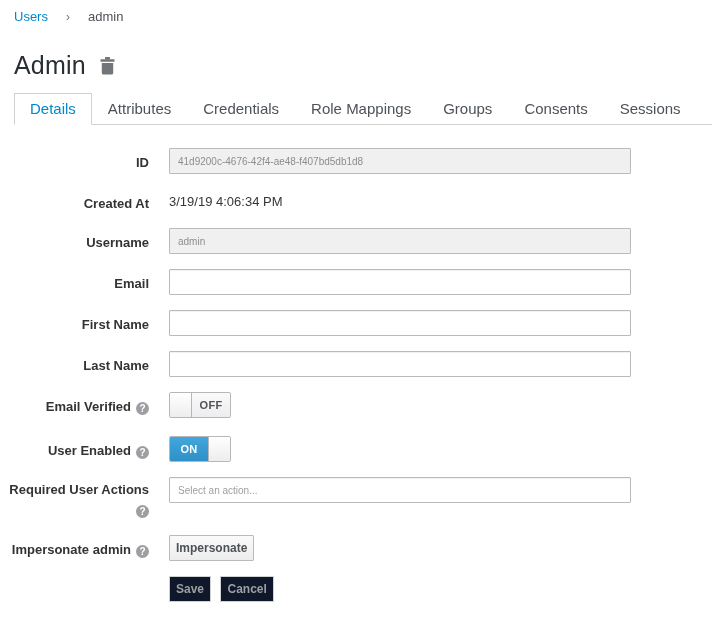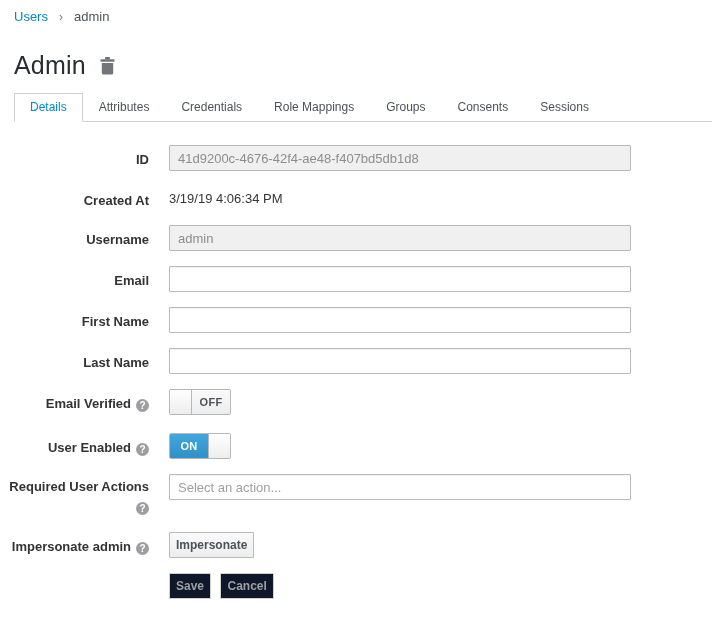--- a/index.html
+++ b/index.html
@@ -6,54 +6,54 @@
   html, body { background: #fff; }
   body {
     width: 712px; height: 620px;
     font-family: "Liberation Sans", "DejaVu Sans", sans-serif;
     color: #363636;
     overflow: hidden;
   }
   .page { padding: 9px 0 0 0; }
 
   
-  .breadcrumb { padding-left: 14px; font-size: 13px; display: flex; align-items: center; gap: 11px; }
+  .breadcrumb { padding-left: 14px; font-size: 13px; display: flex; align-items: center; gap: 18px; }
   .breadcrumb a { color: #0088ce; text-decoration: none; cursor: pointer; }
   .breadcrumb .sep { color: #72767b; font-size: 12px; }
   .breadcrumb .current { color: #4d5258; }
 
   
   .page-header { margin: 27px 0 0 14px; display: flex; align-items: center; gap: 14px; }
   .page-header h1 { font-size: 25px; font-weight: 400; color: #292e34; letter-spacing: 0.2px; }
   .trash-btn { background: none; border: none; cursor: pointer; padding: 0; line-height: 0; }
   .trash-btn svg { fill: #72767b; }
 
   
   .tabs { margin: 13px 0 0 14px; width: 698px; display: flex; border-bottom: 1px solid #d1d1d1; list-style: none; }
   .tab {
-    font-size: 12px; color: #4d5258; padding: 6px 15px 7px 15px;
+    font-size: 15px; color: #4d5258; padding: 6px 15px 7px 15px;
     border: 1px solid transparent; cursor: pointer; margin-bottom: -1px;
     background: transparent;
   }
   .tab.active {
     background: #fff; color: #0088ce;
     border-color: #d1d1d1; border-bottom-color: #fff;
   }
 
   
   .form { margin-top: 23px; }
   .form-group { display: flex; margin-bottom: 15px; }
   .control-label {
     width: 169px; text-align: right; padding: 5px 20px 0 0;
     font-size: 13px; font-weight: 700; color: #333; line-height: 19px;
   }
   .controls { width: 462px; }
   .form-control {
     width: 100%; height: 26px; border: 1px solid #bababa; border-radius: 1px;
-    padding: 1px 8px; font-size: 13px; color: #363636;
+    padding: 1px 8px; font-size: 10px; color: #363636;
     font-family: "Liberation Sans", "DejaVu Sans", sans-serif;
     box-shadow: inset 0 1px 1px rgba(0,0,0,0.06);
     background: #fff;
   }
   .form-control::placeholder { color: #9d9fa1; opacity: 1; }
   .form-control:disabled { background: #f0f0f0; color: #8b8d8f; box-shadow: none; }
   .static-value { padding-top: 5px; font-size: 13px; color: #363636; }
 
   
   .help-icon {

